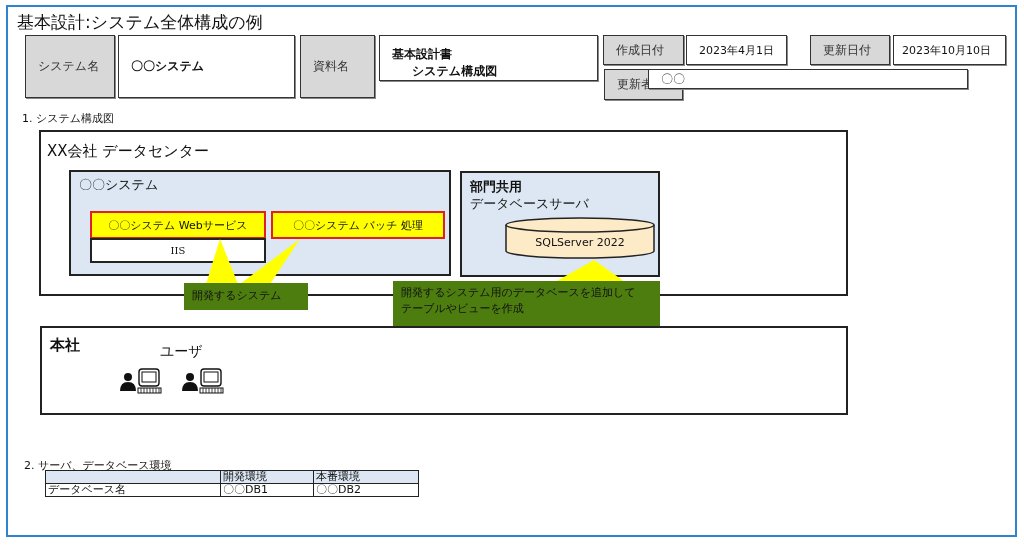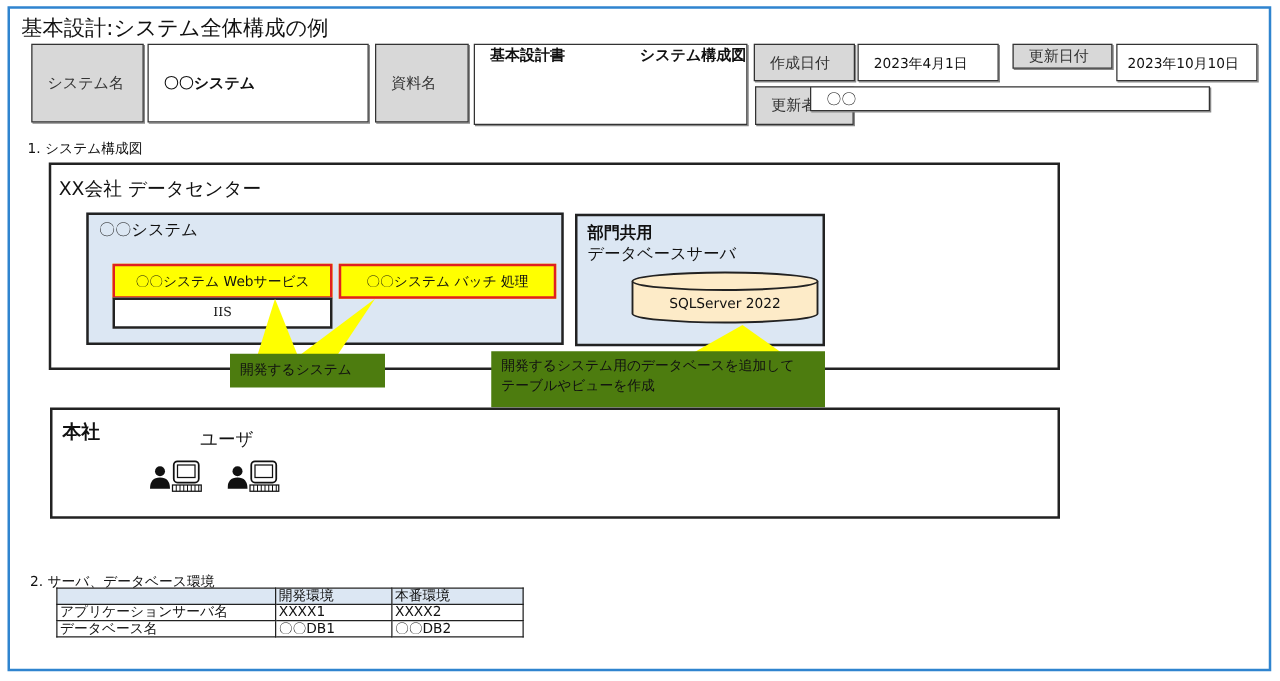--- a/index.html
+++ b/index.html
@@ -33,28 +33,28 @@
 </head>
 <body>
 
 <div class="frame"></div>
 
 <div class="abs title">基本設計:システム全体構成の例</div>
 
 <div class="abs hcell gray" style="left:25px;top:35px;width:90px;height:63px;">システム名</div>
 <div class="abs hcell white bold" style="left:118px;top:35px;width:177px;height:63px;">〇〇システム</div>
 <div class="abs hcell gray" style="left:300px;top:35px;width:75px;height:63px;">資料名</div>
-<div class="abs hcell white bold" style="left:379px;top:35px;width:219px;height:65px;flex-direction:row;align-items:flex-start;justify-content:space-between;">
+<div class="abs hcell white bold" style="left:379px;top:35px;width:219px;height:46px;flex-direction:column;align-items:flex-start;justify-content:flex-end;">
   <span>基本設計書</span>
   <span style="padding-left:4px;margin-left:16px;">システム構成図</span>
 </div>
 
 <div class="abs hcell gray" style="left:603px;top:35px;width:81px;height:30px;">作成日付</div>
-<div class="abs hcell white" style="left:686px;top:35px;width:113px;height:30px;font-size:11px;">2023年4月1日</div>
-<div class="abs hcell gray" style="left:810px;top:35px;width:80px;height:20px;">更新日付</div>
+<div class="abs hcell white" style="left:686px;top:35px;width:101px;height:30px;font-size:11px;">2023年4月1日</div>
+<div class="abs hcell gray" style="left:810px;top:35px;width:80px;height:30px;">更新日付</div>
 <div class="abs hcell white" style="left:893px;top:35px;width:113px;height:30px;font-size:11px;padding-left:8px;">2023年10月10日</div>
 <div class="abs hcell gray" style="left:604px;top:69px;width:79px;height:31px;">更新者</div>
 <div class="abs hcell white" style="left:648px;top:69px;width:320px;height:20px;">〇〇</div>
 
 <div class="abs sec-label" style="left:22px;top:111px;">1. システム構成図</div>
 
 <div class="abs box" style="left:39px;top:130px;width:809px;height:166px;"></div>
 <div class="abs box-title" style="left:47px;top:142px;">XX会社 データセンター</div>
 
 <div class="abs server" style="left:69px;top:170px;width:382px;height:106px;"></div>
@@ -112,23 +112,18 @@
 <div class="abs sec-label" style="left:24px;top:458px;">2. サーバ、データベース環境</div>
 
 <table class="abs env" style="left:45px;top:470px;">
   <tbody>
       <tr class="head">
     <td style="width:170px;"></td>
     <td style="width:88px;">開発環境</td>
     <td style="width:100px;">本番環境</td>
   </tr>
   <tr>
-    <td>アプリケーションサーバ名</td>
-    <td>XXXX1</td>
-    <td>XXXX2</td>
-  </tr>
-  <tr>
     <td>データベース名</td>
     <td>〇〇DB1</td>
     <td>〇〇DB2</td>
   </tr>
 </tbody>
   </table>
 
 </body></html>

